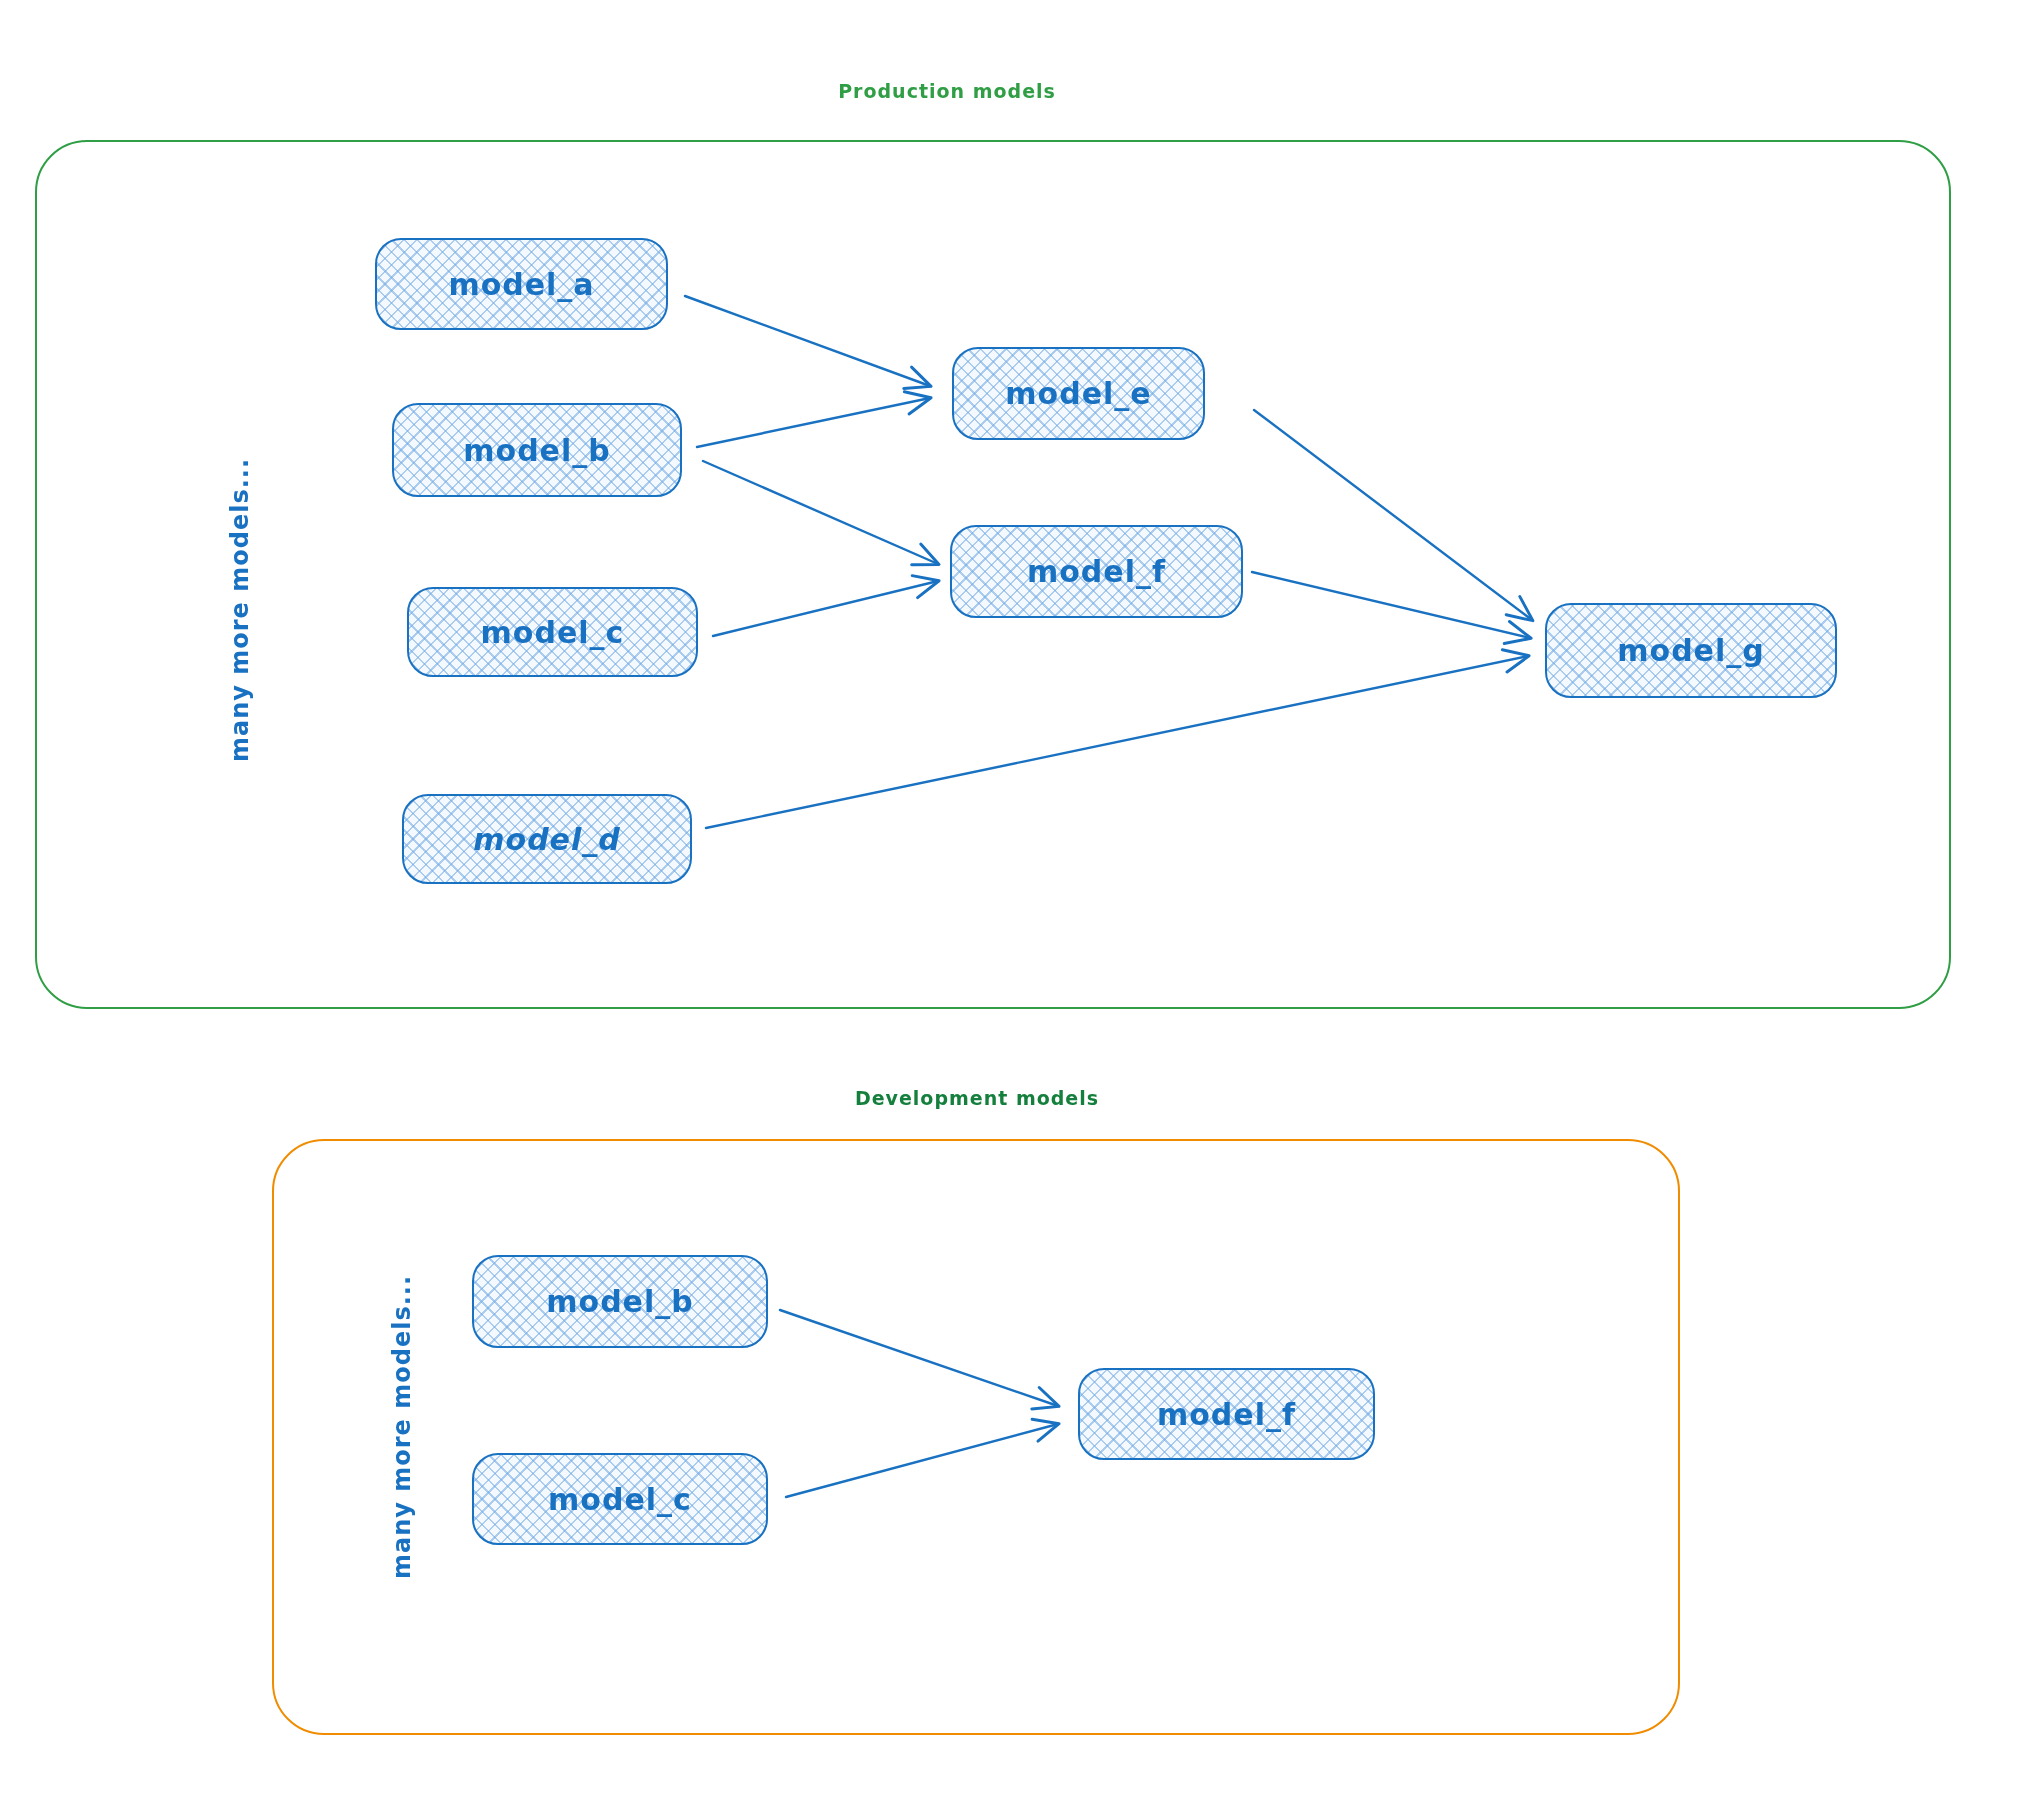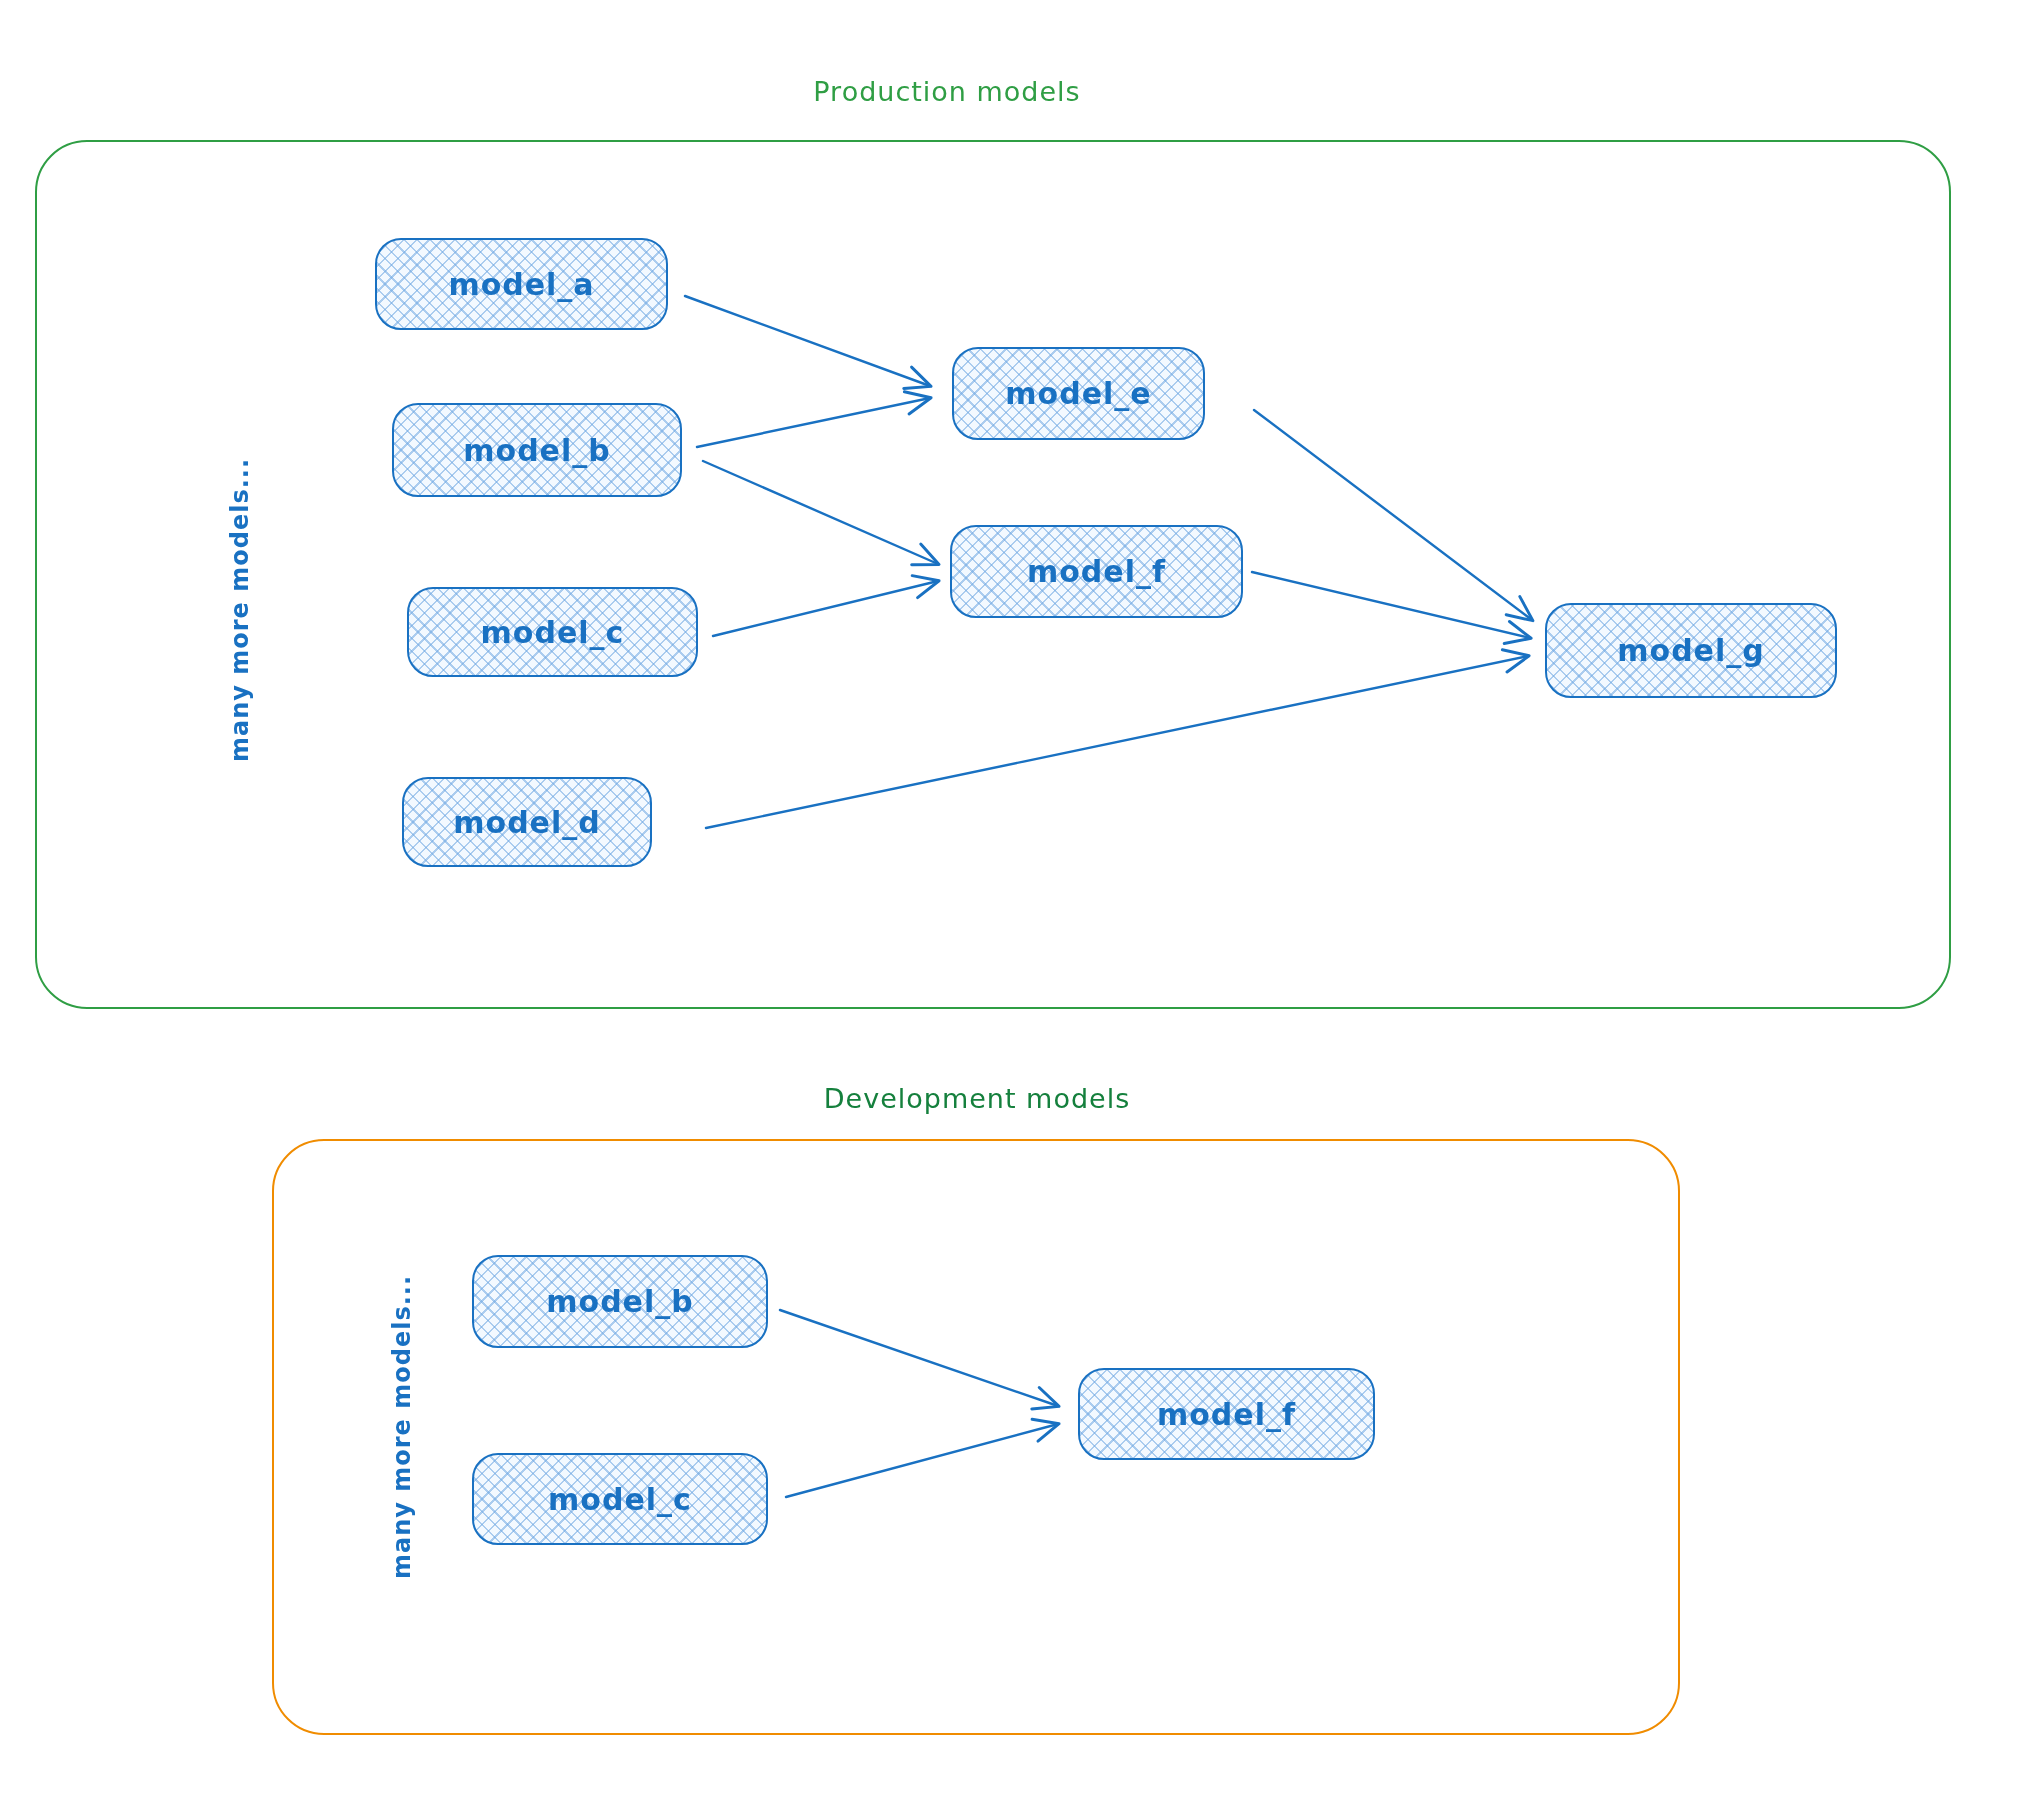--- a/index.html
+++ b/index.html
@@ -2,21 +2,21 @@
 <html><head>
 <meta charset="utf-8">
 <style>
   html,body{margin:0;padding:0;}
   body{
     width:2024px;height:1818px;position:relative;background:#ffffff;
     font-family:"DejaVu Sans", sans-serif;overflow:hidden;
   }
   .section-title{
     position:absolute;transform:translate(-50%,-50%);
-    font-size:27px;font-weight:normal;letter-spacing:1px;white-space:nowrap;
+    font-size:19px;font-weight:bold;letter-spacing:1px;white-space:nowrap;
   }
   .title-prod{color:#2f9e44;}
   .title-dev{color:#15803d;}
   .frame{
     position:absolute;border:2px solid;border-radius:52px;background:transparent;
   }
   .frame-prod{border-color:#2f9e44;}
   .frame-dev{border-color:#f08c00;}
   .node{
     position:absolute;display:flex;align-items:center;justify-content:center;
@@ -49,21 +49,21 @@
 </div>
 
 <div class="node" style="left:392px;top:403px;width:290px;height:94px;">
   <span>model_b</span>
 </div>
 
 <div class="node" style="left:407px;top:587px;width:291px;height:90px;">
   <span>model_c</span>
 </div>
 
-<div class="node" style="left:402px;top:777px;width:250px;height:90px;">
+<div class="node" style="left:402px;top:794px;width:290px;height:90px;font-style:italic;">
   <span>model_d</span>
 </div>
 
 <div class="node" style="left:952px;top:347px;width:253px;height:93px;">
   <span>model_e</span>
 </div>
 
 <div class="node" style="left:950px;top:525px;width:293px;height:93px;">
   <span>model_f</span>
 </div>

